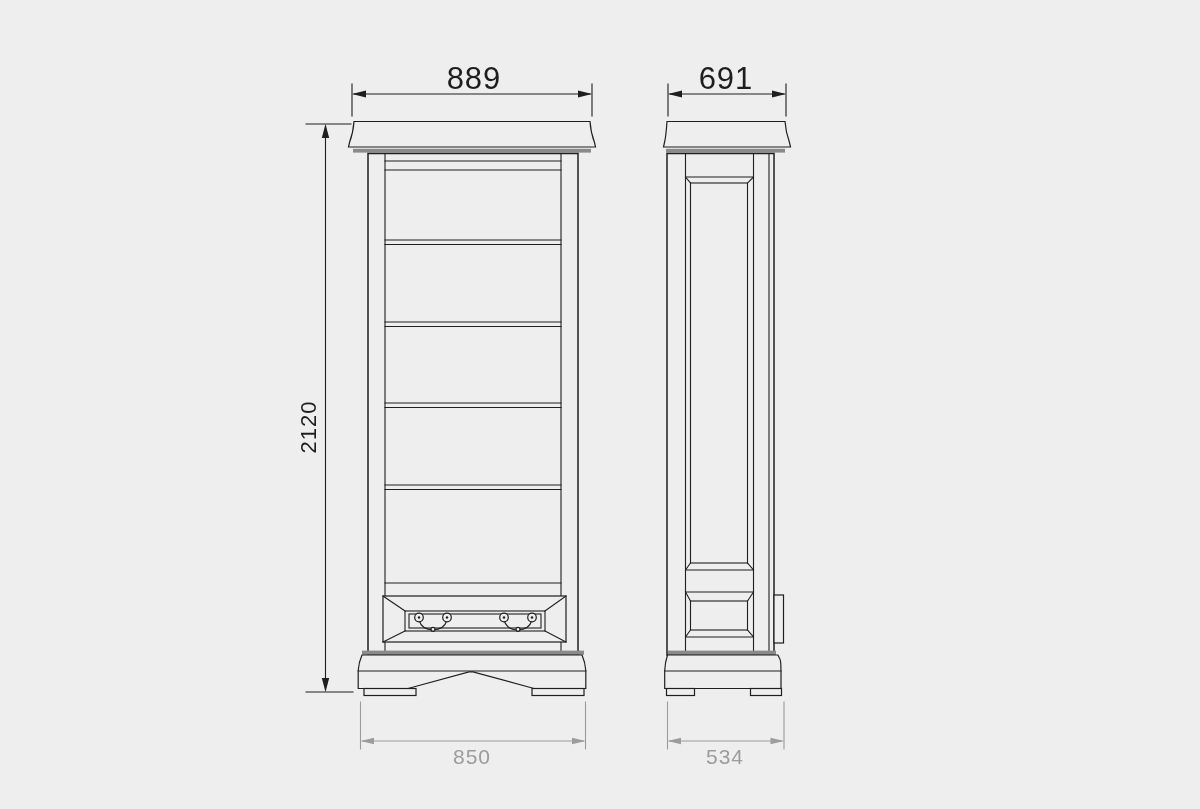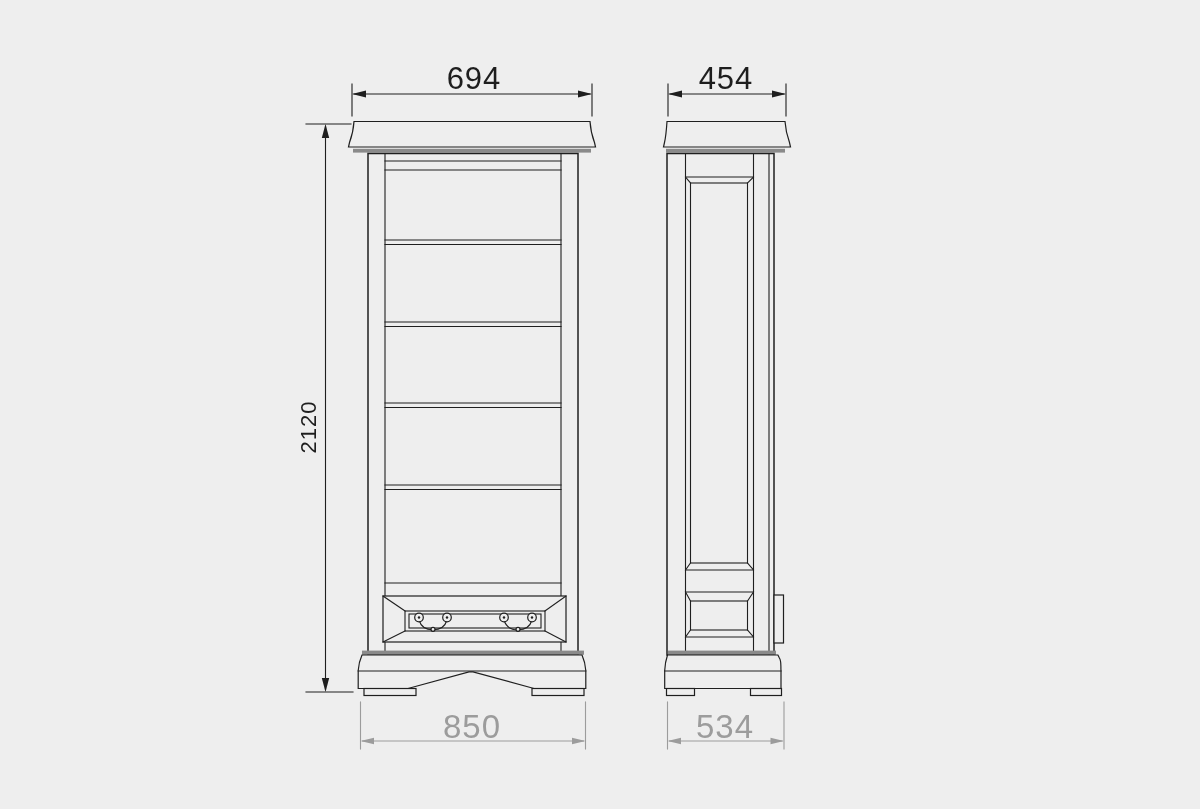--- a/index.html
+++ b/index.html
@@ -42,21 +42,22 @@
     letter-spacing:1px;
     line-height:1;
     white-space:nowrap;
   }
   .dim-label.vertical{
     transform:translate(-50%,-50%) rotate(-90deg);
     font-size:22px;
   }
   .dim-label.gray{
     color:var(--dim-secondary);
-    font-size:33px;
+    font-size:21px;
+    margin-top:36px;
   }
 </style>
 </head>
 <body>
 
 <div class="canvas">
 
   <svg width="1200" height="809" viewBox="0 0 1200 809">
 
     <g>
@@ -196,23 +197,23 @@
 
     <g>
       <line class="dimln-g" x1="667.5" y1="702" x2="667.5" y2="749"></line>
       <line class="dimln-g" x1="784" y1="702" x2="784" y2="749"></line>
       <line class="dimln-g" x1="669.5" y1="741" x2="782" y2="741"></line>
       <polygon class="dimarrow-g" points="667.5,741 681,737.8 681,744.2"></polygon>
       <polygon class="dimarrow-g" points="784,741 770.5,737.8 770.5,744.2"></polygon>
     </g>
   </svg>
 
-  <div class="dim-label" style="left:474px;top:63px;">694</div>
-
-  <div class="dim-label" style="left:726px;top:63px;">454</div>
+  <div class="dim-label" style="left:474px;top:63px;">889</div>
+
+  <div class="dim-label" style="left:726px;top:63px;">691</div>
 
   <div class="dim-label vertical" style="left:309px;top:427px;">2120</div>
 
   <div class="dim-label gray" style="left:472px;top:710px;">850</div>
 
   <div class="dim-label gray" style="left:725px;top:710px;">534</div>
 
 </div>
 
 </body></html>

